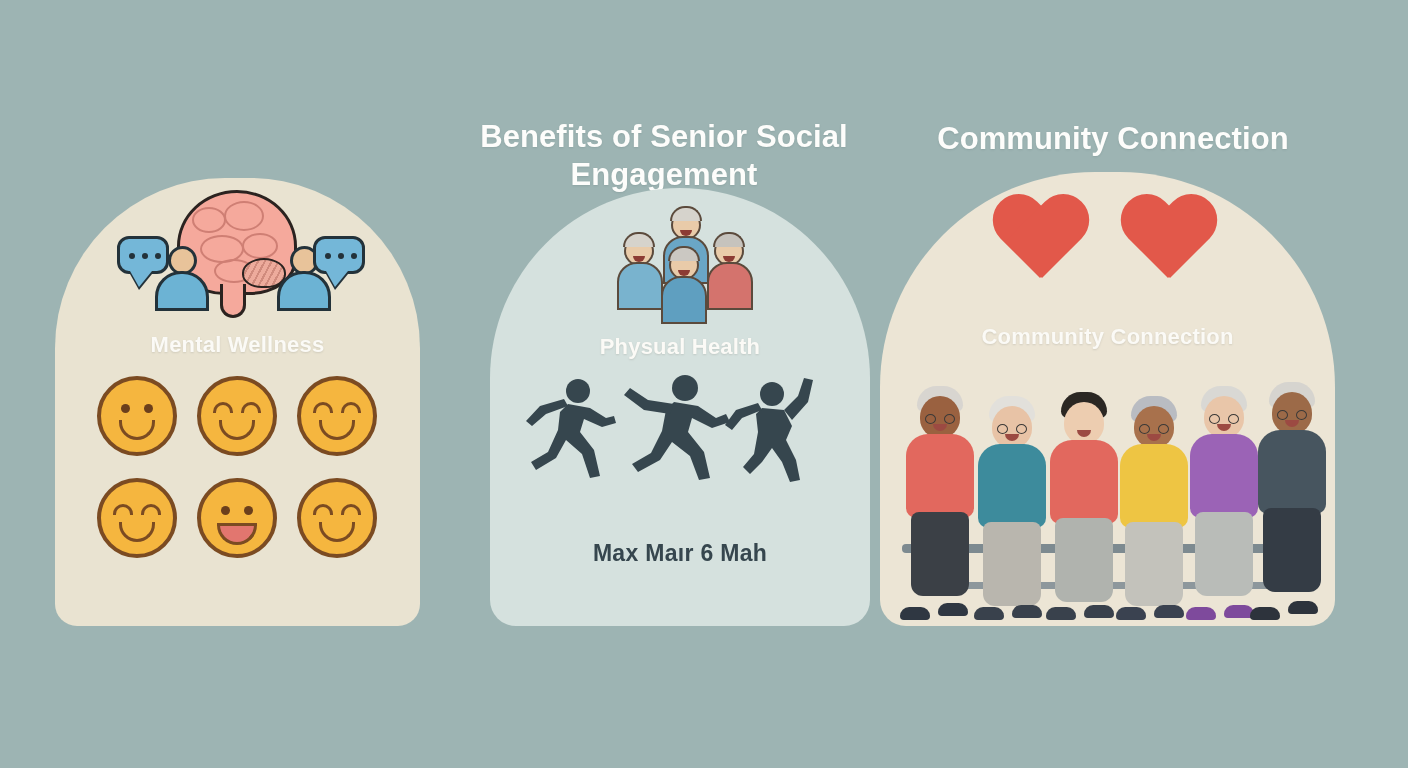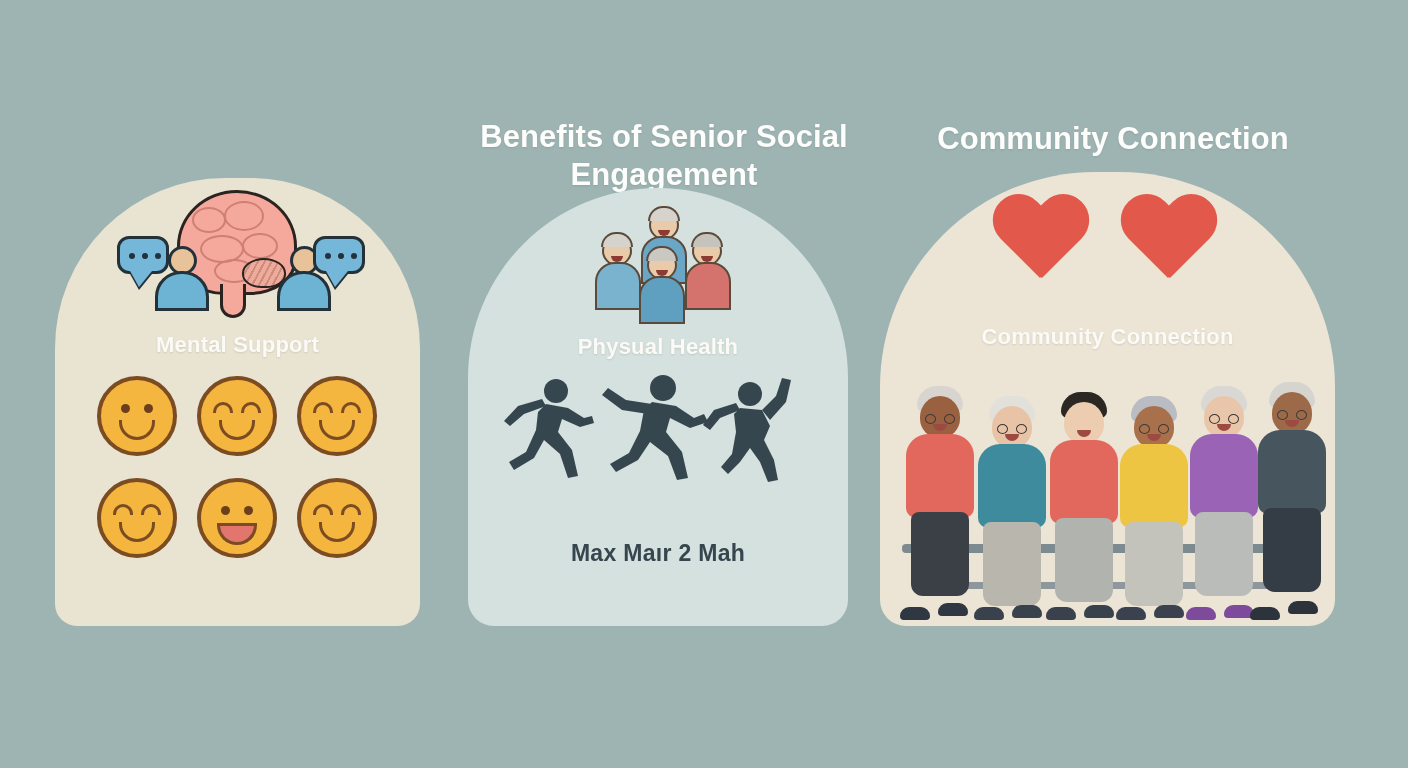--- a/index.html
+++ b/index.html
@@ -32,21 +32,21 @@
 
   
   .card { position:absolute; }
 
   #card-mental {
     left:55px; top:178px; width:365px; height:448px;
     background:#e9e3d1;
     border-radius:170px 170px 22px 22px;
   }
   #card-physical {
-    left:468px; top:188px; width:380px; height:438px;
+    left:490px; top:188px; width:380px; height:438px;
     background:#d5e1de;
     border-radius:190px 190px 26px 26px;
   }
   #card-community {
     left:880px; top:172px; width:455px; height:454px;
     background:#ece5d5;
     border-radius:215px 215px 26px 26px;
   }
 
   .card-label {
@@ -201,21 +201,21 @@
 
       <div class="chatbubble" style="left:196px; top:48px;">
         <div class="dots">
             <i></i>
             <i></i>
             <i></i>
           </div>
       </div>
     </div>
 
-    <div class="card-label" style="top:154px;">Mental Support</div>
+    <div class="card-label" style="top:154px;">Mental Wellness</div>
 
     <div id="smiley-grid">
       <div class="smiley">
         <span class="eye l"></span>
           <span class="eye r"></span>
           <span class="mouth"></span>
       </div>
       <div class="smiley">
         <span class="eye-arc l"></span>
           <span class="eye-arc r"></span>
@@ -296,21 +296,21 @@
           <circle cx="262" cy="20" r="12"></circle>
           <path d="M252 34 L274 36 L282 52 L276 66 L286 86 L290 106 L280 108 L272 88 L262 74
                    L252 88 L240 100 L233 93 L244 80 L248 58 L246 40 Z"></path>
           <path d="M252 36 L232 44 L222 56 L215 51 L226 36 L248 29 Z"></path>
           <path d="M274 36 L288 22 L294 4 L303 6 L298 28 L282 46 Z"></path>
         </g>
       </svg>
     </div>
 
 
-    <div class="sub-label-dark" style="top:352px;">Max Maır 2 Mah</div>
+    <div class="sub-label-dark" style="top:352px;">Max Maır 6 Mah</div>
   </div>
 
   <div class="card" id="card-community">
 
     <div id="hearts">
       <div class="heart" style="left:0; top:0;"></div>
       <div class="heart" style="left:128px; top:0;"></div>
     </div>
 
     <div class="card-label" style="top:152px;">Community Connection</div>

